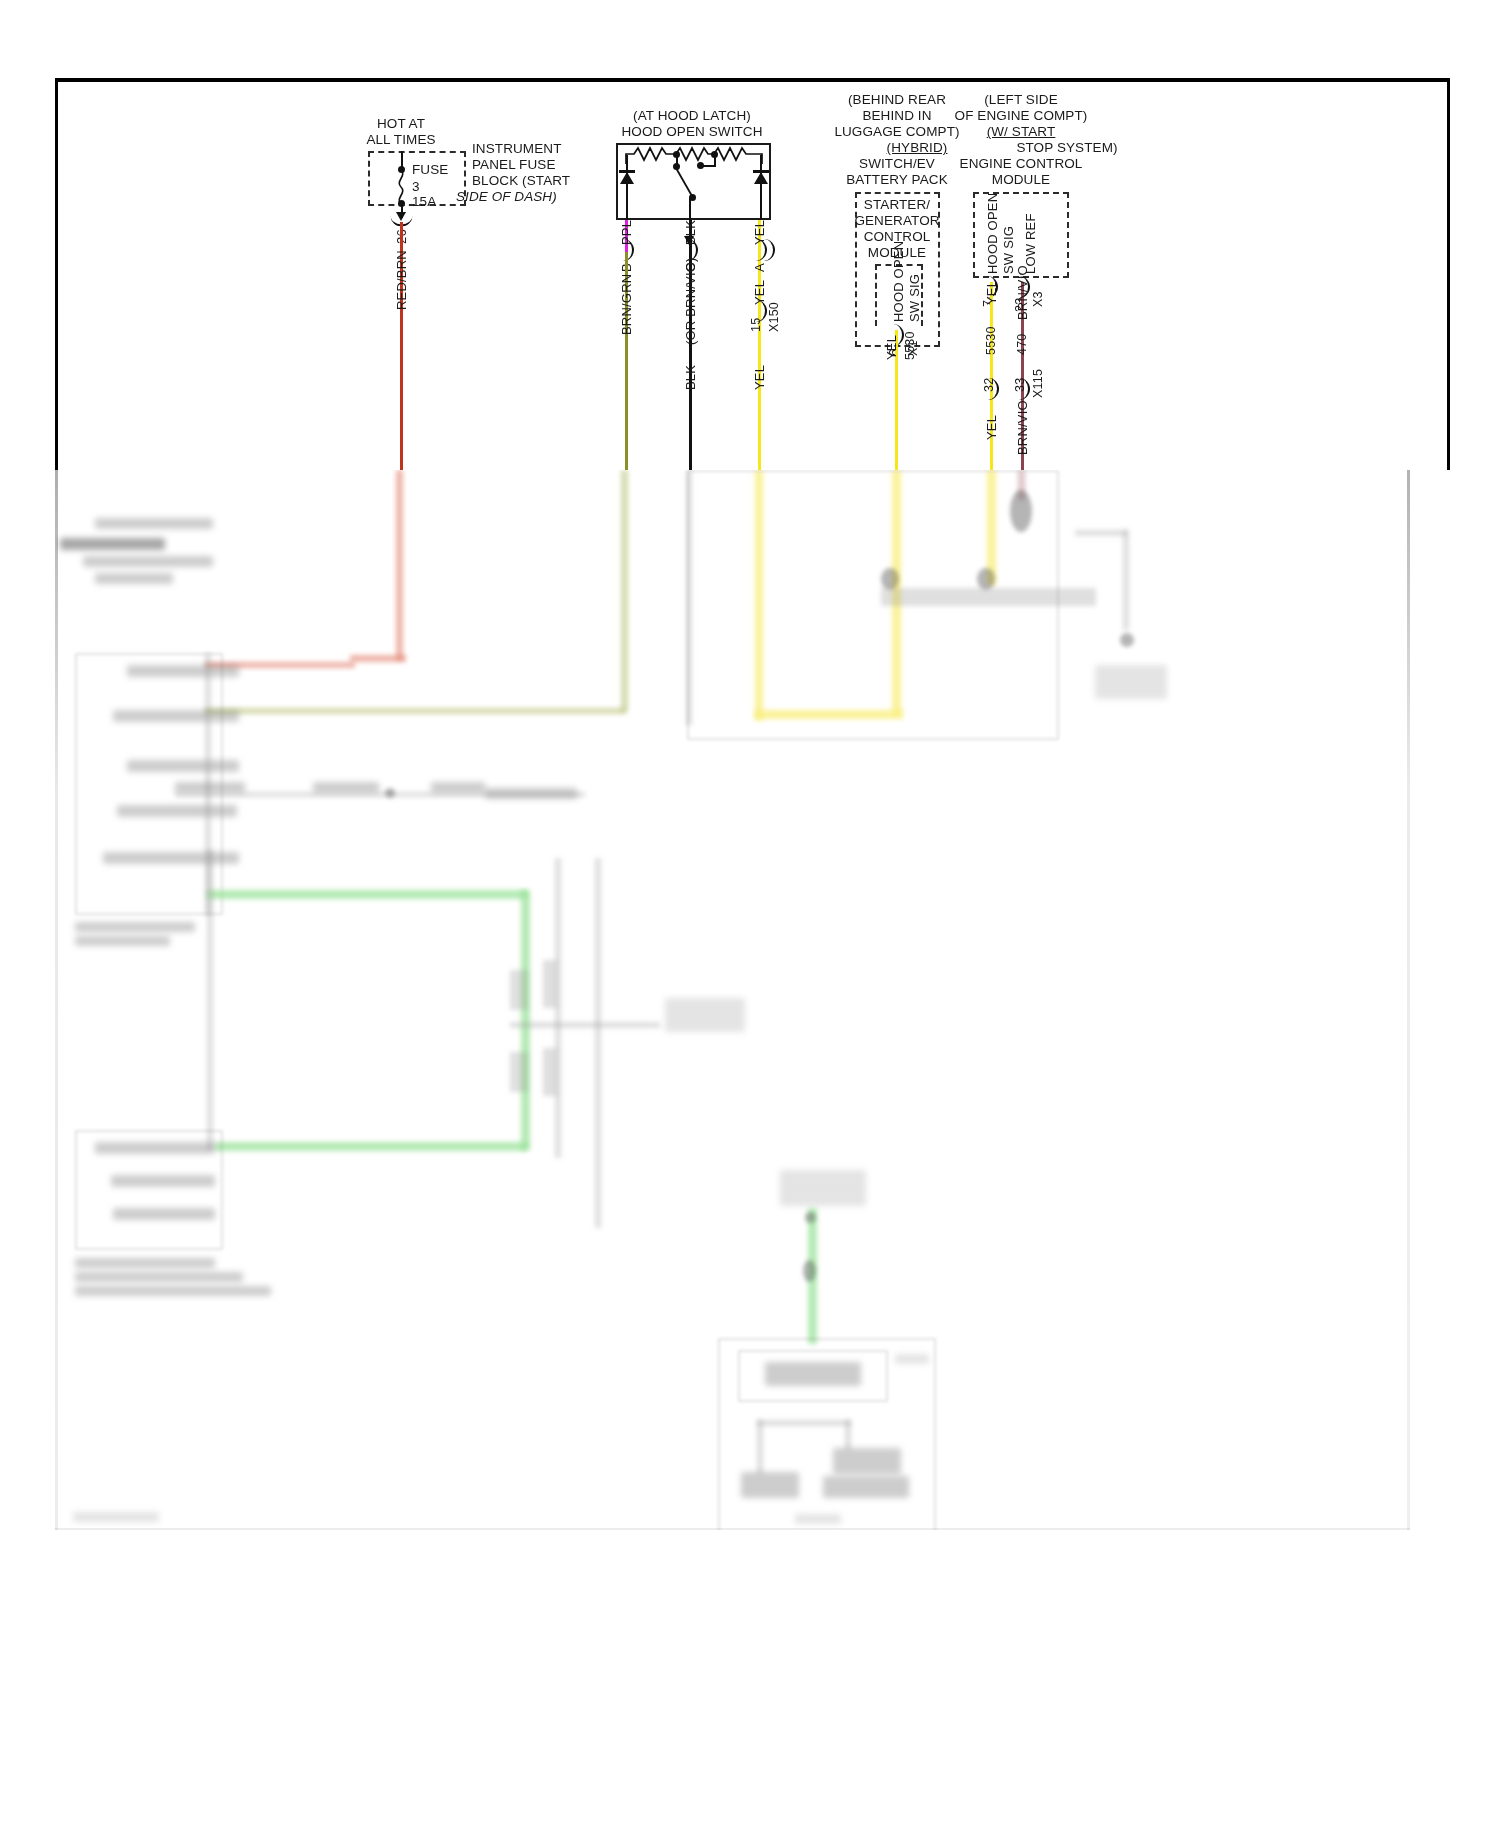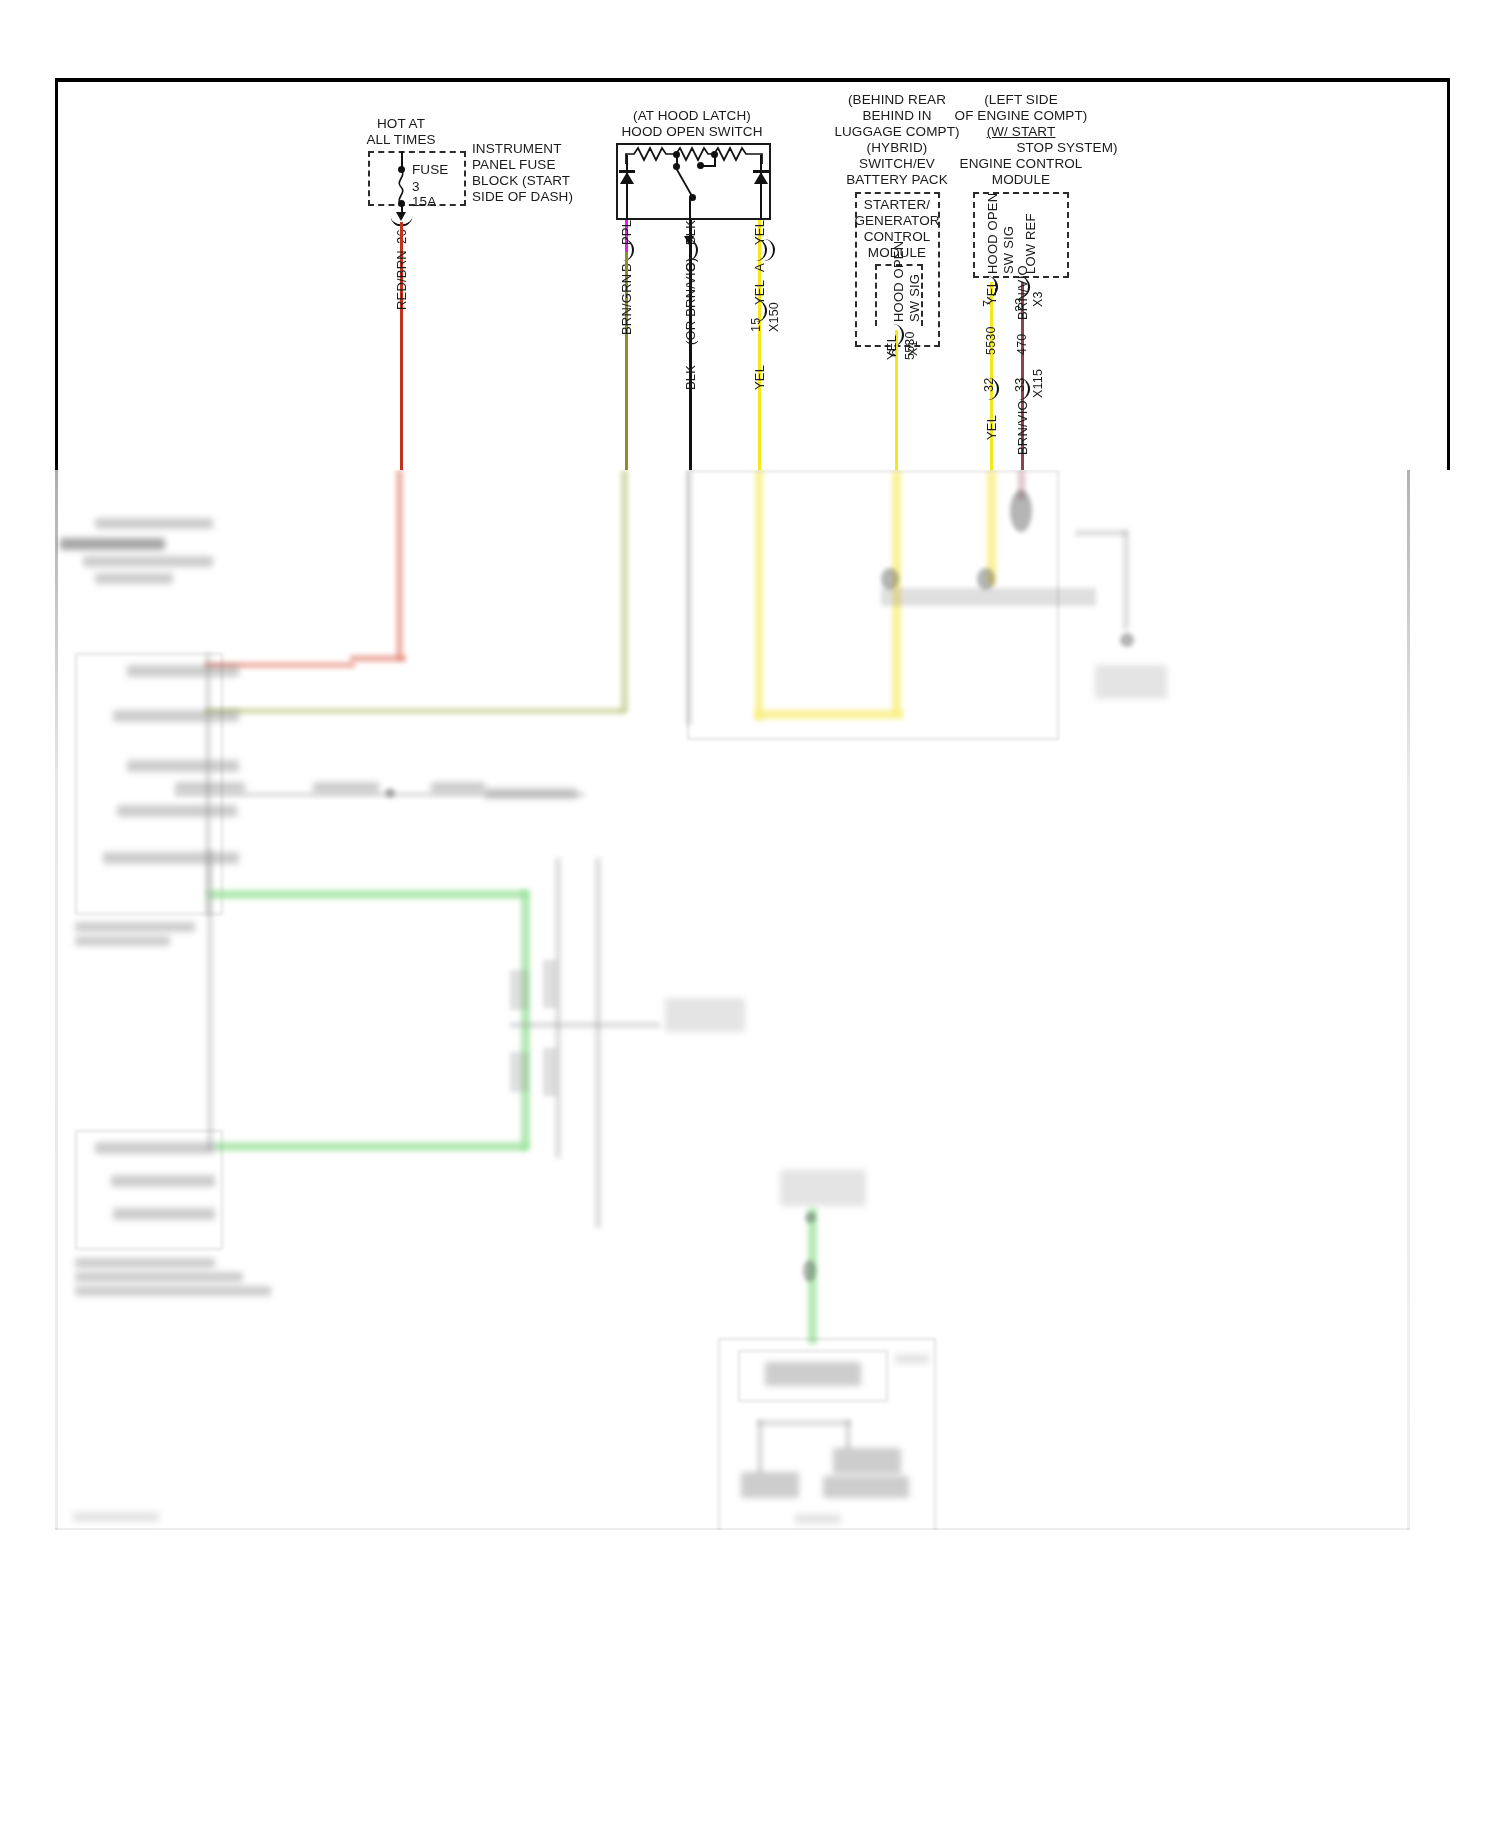--- a/index.html
+++ b/index.html
@@ -194,21 +194,21 @@
     </svg>
     <div class="node" style="left:398px; top:200px;"></div>
 
     <div class="lbl" style="left:412px; top:162px;">FUSE</div>
     <div class="lbl" style="left:412px; top:179px;">3</div>
     <div class="lbl" style="left:412px; top:194px;">15A</div>
 
     <div class="lbl" style="left:472px; top:141px;">INSTRUMENT</div>
     <div class="lbl" style="left:472px; top:157px;">PANEL FUSE</div>
     <div class="lbl" style="left:472px; top:173px;">BLOCK (START</div>
-    <div class="lbl" style="left:472px; top:189px;">SIDE OF DASH)</div>
+    <div class="lbl" style="left:456px; top:189px;font-style:italic;">SIDE OF DASH)</div>
 
     <div class="wire wv w-blk thin" style="left:401px; top:204px; height:14px;"></div>
     <div class="arrow-dn" style="left:396px; top:212px;"></div>
     <div class="conn" style="left:395px; top:209px; transform:rotate(90deg);"></div>
 
     <div class="vlbl" style="left:394px; top:244px;">26</div>
 
     <div class="wire wv w-red" style="left:400px; top:222px; height:248px;"></div>
     <div class="vlbl" style="left:394px; top:310px;">RED/BRN</div>
   </div>
@@ -280,21 +280,21 @@
     <div class="vlbl sm" style="left:749px; top:332px;">15</div>
     <div class="vlbl sm" style="left:767px; top:332px;">X150</div>
     <div class="vlbl" style="left:752px; top:390px;">YEL</div>
   </div>
 
   <div>
 
     <div class="lbl ctr" style="left:897px; top:92px;">(BEHIND REAR</div>
     <div class="lbl ctr" style="left:897px; top:108px;">BEHIND IN</div>
     <div class="lbl ctr" style="left:897px; top:124px;">LUGGAGE COMPT)</div>
-    <div class="lbl ctr" style="left:897px; top:140px;">(HYBRID)</div>
+    <div class="lbl ctr" style="left:917px; top:140px;text-decoration:underline;">(HYBRID)</div>
     <div class="lbl ctr" style="left:897px; top:156px;">SWITCH/EV</div>
     <div class="lbl ctr" style="left:897px; top:172px;">BATTERY PACK</div>
 
     <div class="dashbox" style="left:855px; top:192px; width:85px; height:155px;"></div>
 
     <div class="lbl ctr" style="left:897px; top:176px; font-size:0;"></div>
 
     <div class="lbl ctr" style="left:897px; top:197px;text-align:right;">STARTER/</div>
     <div class="lbl ctr" style="left:897px; top:213px;">GENERATOR</div>
     <div class="lbl ctr" style="left:897px; top:229px;">CONTROL</div>

